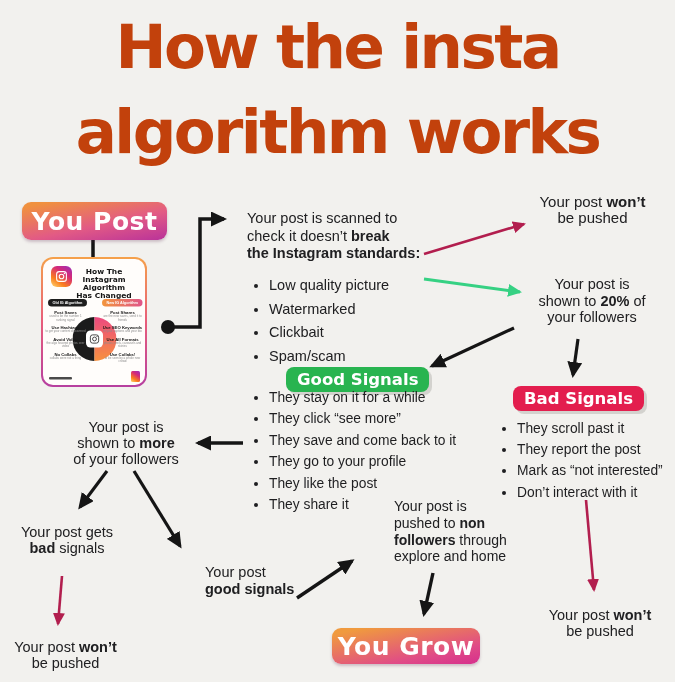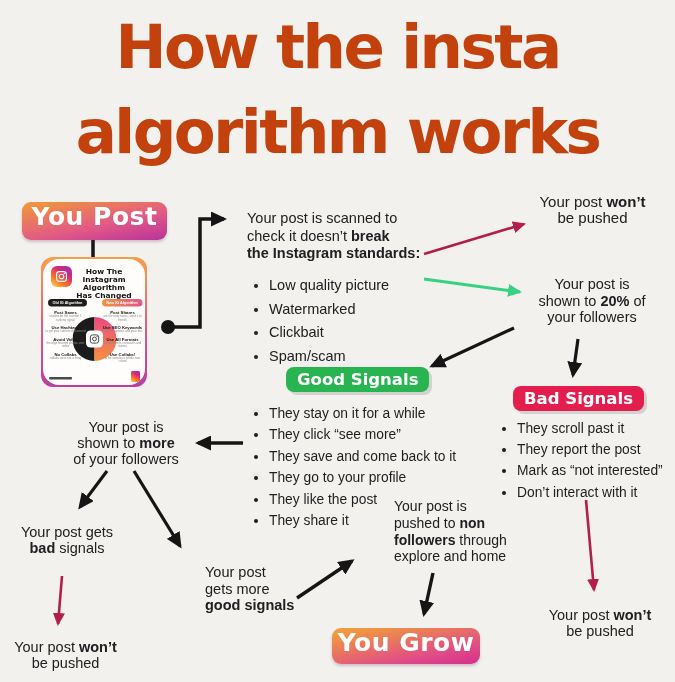--- a/index.html
+++ b/index.html
@@ -11,21 +11,21 @@
   .abs{position:absolute;}
   .b{font-weight:700;}
   
   .main-title{
     left:0;top:4px;width:675px;text-align:center;
     font-family:"DejaVu Sans",sans-serif;font-weight:800;
     font-size:61px;line-height:85px;letter-spacing:-2.5px;color:#c2410c;
   }
   
   .gnode{
-    display:flex;align-items:flex-start;justify-content:center;
+    display:flex;align-items:center;justify-content:center;
     border-radius:9px;color:#fff;font-weight:800;
     font-family:"DejaVu Sans",sans-serif;letter-spacing:.5px;
     box-shadow:0 2px 3px rgba(90,40,80,.25);
   }
   .you-post{left:22px;top:202px;width:145px;height:38px;font-size:25px;
     background:linear-gradient(168deg,#f0913f 8%,#e25a85 58%,#bb3499 98%);}
   .you-grow{left:332px;top:628px;width:148px;height:36px;font-size:25px;
     background:linear-gradient(168deg,#f09a3e 10%,#e04b87 72%,#d62f8d 100%);}
   
   .sig-badge{
@@ -38,35 +38,35 @@
   .bad{left:513px;top:386px;background:#e31e4e;}
   
   .txt{font-size:14.5px;line-height:17px;color:#202022;}
   .ctr{text-align:center;}
   ul.blist{margin:0;padding-left:17px;list-style:disc;}
   ul.blist li{margin:6px;padding:0;}
   .scan-intro{left:247px;top:210px;width:200px;line-height:17.6px;}
   .scan-list{left:246px;top:271px;width:200px;font-size:14.5px;line-height:17.6px;}
   .wont-top{left:515px;top:194px;width:155px;line-height:16px;font-size:15px;}
   .shown-20{left:512px;top:276px;width:160px;line-height:16.5px;}
-  .good-list{left:246px;top:400px;width:235px;font-size:13.8px;line-height:15.4px;}
+  .good-list{left:246px;top:384px;width:235px;font-size:13.8px;line-height:15.4px;}
   .bad-list{left:494px;top:415px;width:185px;font-size:13.8px;line-height:15.2px;}
   .shown-more{left:52px;top:419px;width:148px;line-height:16.2px;}
   .gets-bad{left:12px;top:525px;width:110px;line-height:15.8px;}
   .wont-bl{left:8px;top:640px;width:115px;line-height:15.8px;}
   .gets-good{left:205px;top:564px;width:120px;line-height:16.5px;}
   .pushed-non{left:394px;top:498px;width:115px;font-size:14px;line-height:16.8px;}
   .wont-br{left:533px;top:608px;width:134px;line-height:15.8px;}
   
   .card-frame{
     left:41px;top:257px;width:106px;height:130px;border-radius:12px;padding:2px;
     background:linear-gradient(180deg,#f5a14a,#e85d7b,#b63fa0);
     box-sizing:border-box;
   }
-  .card-inner{width:102px;height:126px;border-radius:16px;background:#fffdfb;overflow:hidden;position:relative;text-decoration:underline;}
+  .card-inner{width:102px;height:126px;border-radius:10px;background:#fffdfb;overflow:hidden;position:relative;text-decoration:underline;}
   .card-scale{position:absolute;left:0;top:0;width:204px;height:252px;transform:scale(.5);transform-origin:0 0;}
   .ig-grad{background:linear-gradient(215deg,#962fbf 0%,#d62976 35%,#fa7e1e 70%,#feda75 100%);}
   .card-logo{position:absolute;left:16px;top:14px;width:42px;height:42px;border-radius:12px;
     display:flex;align-items:center;justify-content:center;}
   .card-title{position:absolute;left:46px;top:16px;width:152px;text-align:center;
     font-weight:800;font-size:15px;line-height:16px;color:#161616;
     font-family:"DejaVu Sans",sans-serif;}
   .pill{position:absolute;top:80px;border-radius:9px;padding:3px 9px;color:#fff;
     font-size:7.5px;font-weight:700;white-space:nowrap;}
   .pill-old{left:10px;background:#1d1d1d;}
@@ -254,21 +254,20 @@
   <div class="abs txt ctr gets-bad">
       <div><span>Your post gets</span></div>
       <div><span class="b">bad</span><span> signals</span></div>
     </div>
   <div class="abs txt ctr wont-bl">
       <div><span>Your post </span><span class="b">won’t</span></div>
       <div><span>be pushed</span></div>
     </div>
   <div class="abs txt gets-good">
       <div><span>Your post</span></div>
-      <div><span>gets more</span></div>
       <div><span class="b">good signals</span></div>
     </div>
   <div class="abs txt pushed-non">
       <div><span>Your post is</span></div>
       <div><span>pushed to </span><span class="b">non</span></div>
       <div><span class="b">followers</span><span> through</span></div>
       <div><span>explore and home</span></div>
     </div>
   <div class="abs txt ctr wont-br">
       <div><span>Your post </span><span class="b">won’t</span></div>

